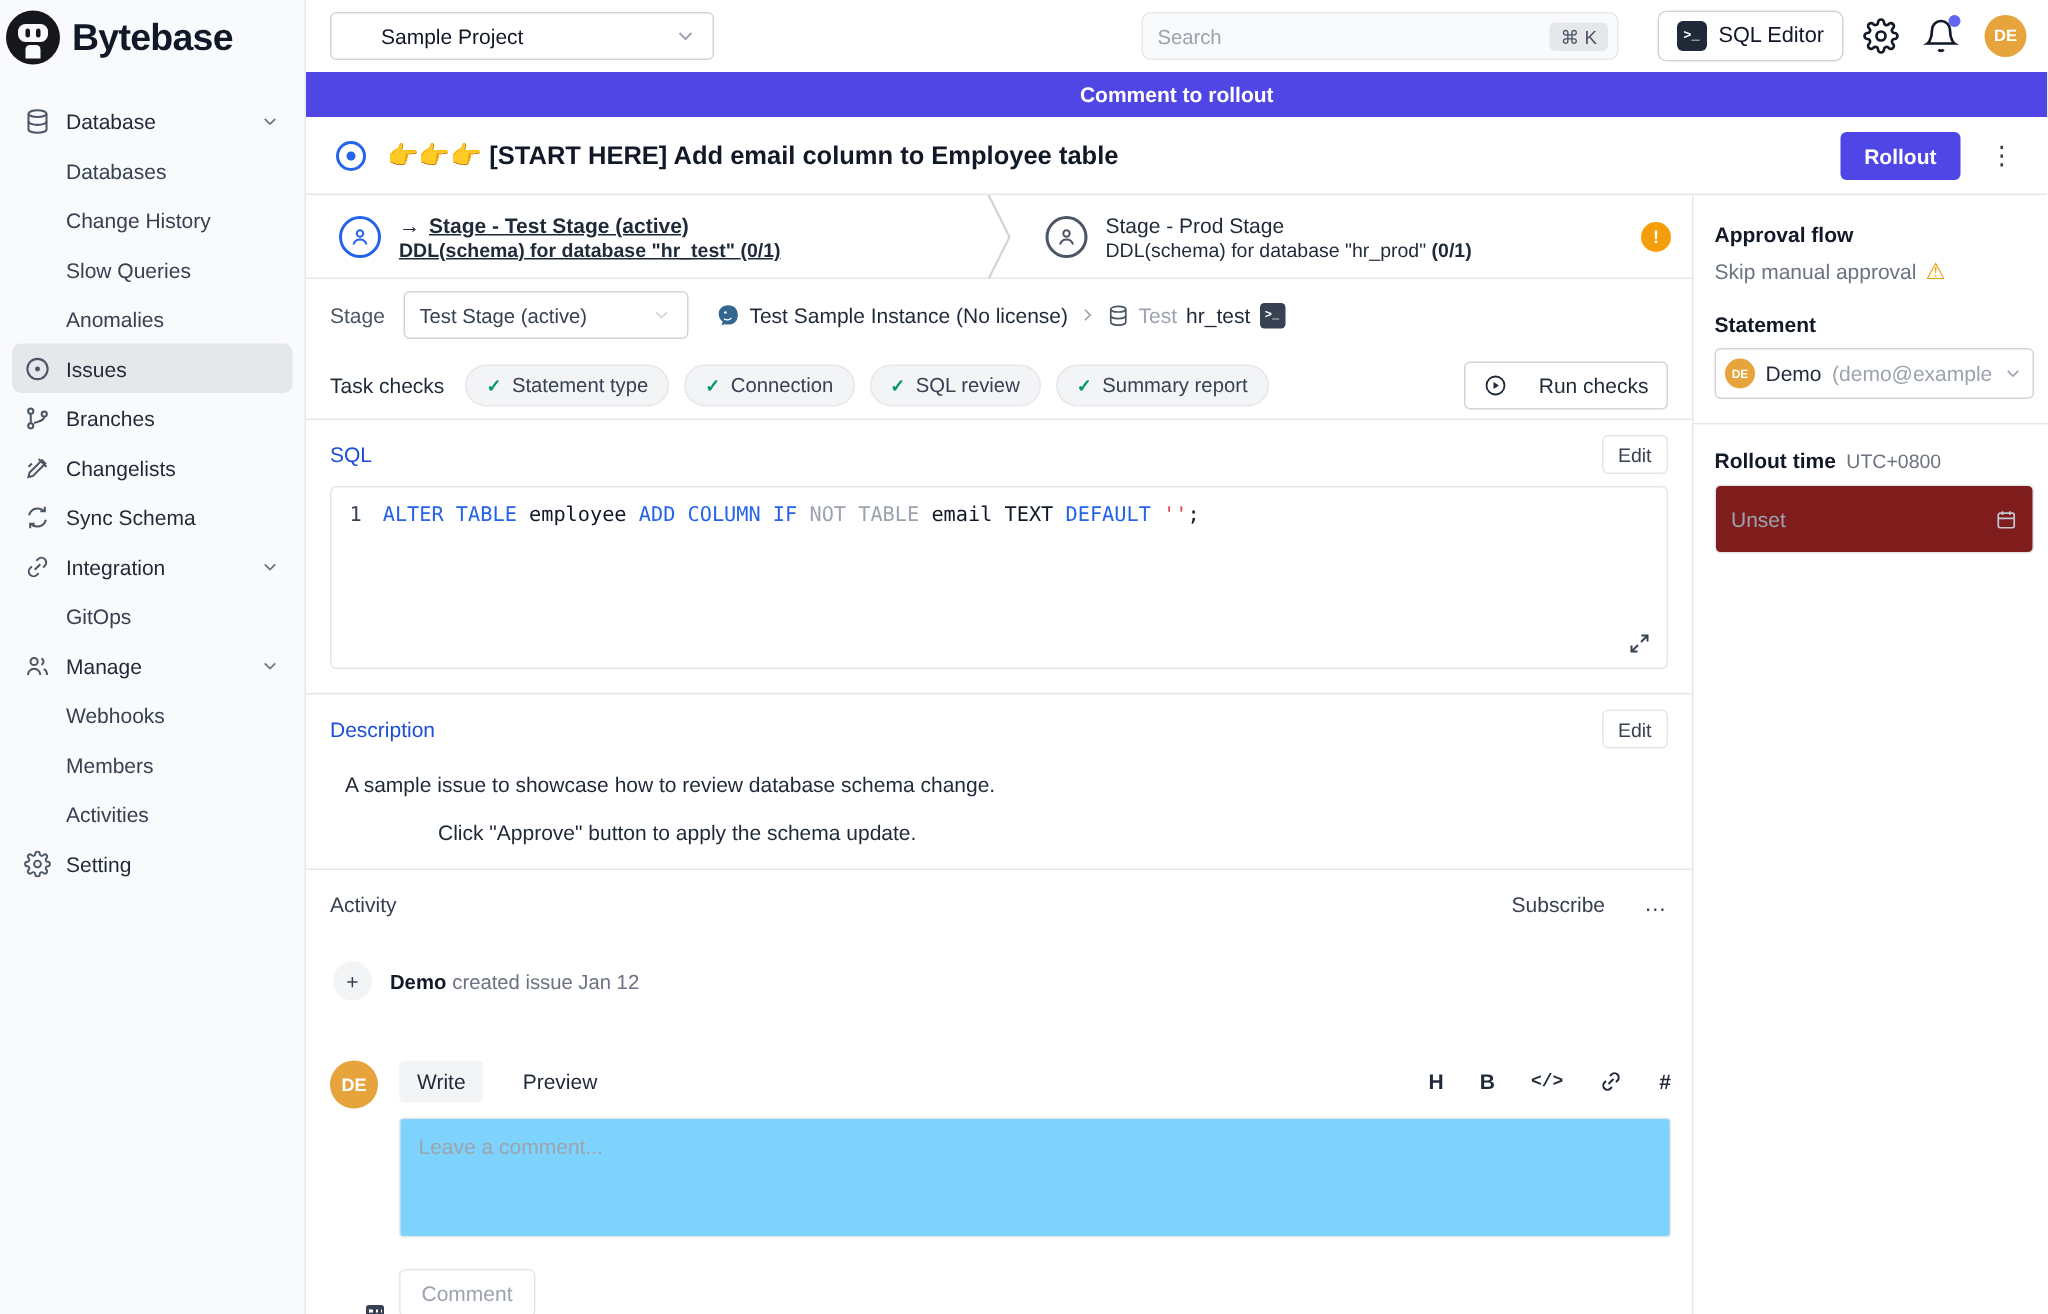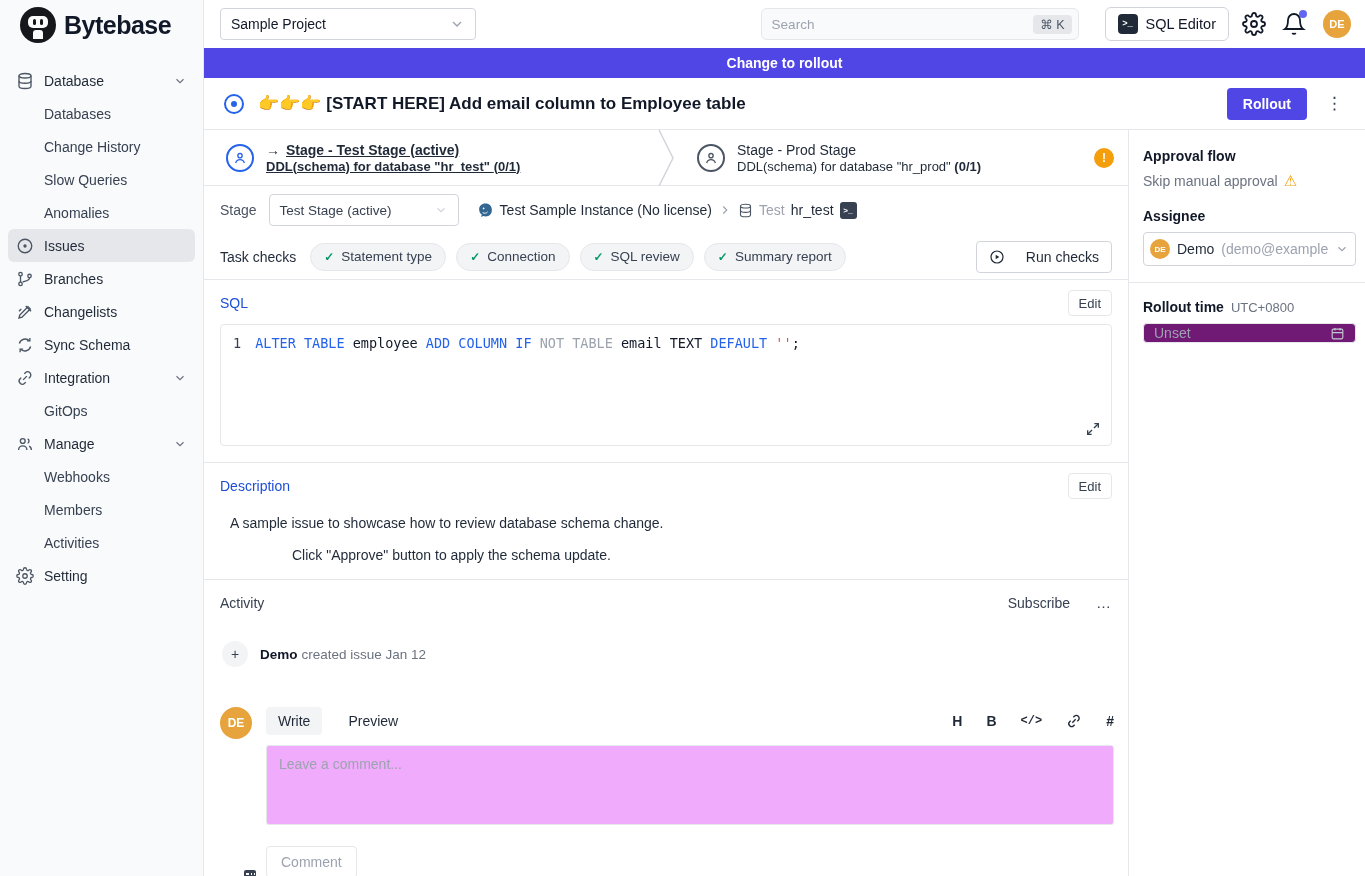--- a/index.html
+++ b/index.html
@@ -1,39 +1,39 @@
 <!DOCTYPE html>
 <html><head>
 <meta charset="utf-8">
 <style>
   * { margin:0; padding:0; box-sizing:border-box; }
   body { font-family:"Liberation Sans", sans-serif; background:#fff; }
   .app { position:relative; width:1365px; height:876px; overflow:hidden; background:#fff; color:#374151; font-size:14px; }
 
   
   .leftcol { position:absolute; left:0; top:0; width:204px; height:876px; background:#F9FAFB; border-right:1px solid #E5E7EB; }
-  .logo { display:flex; align-items:center; gap:8px; padding:8px 20px; height:50px; }
+  .logo { display:flex; align-items:center; gap:8px; padding:8px 4px; height:50px; }
   .logo-mark { width:36px; height:36px; border-radius:50%; background:#16161d; position:relative; flex:0 0 auto; }
   .logo-mark .visor { position:absolute; left:8px; top:9px; width:20px; height:12px; border-radius:5px; background:#F9FAFB; }
   .logo-mark .eye { position:absolute; top:12px; width:3px; height:6px; border-radius:2px; background:#16161d; }
   .logo-mark .eye.l { left:13px; } .logo-mark .eye.r { left:20px; }
   .logo-mark .body { position:absolute; left:13px; top:23px; width:10px; height:9px; border-radius:3px 3px 0 0; background:#F9FAFB; }
   .logo-text { font-size:25px; font-weight:800; color:#111827; letter-spacing:-0.5px; }
   .nav { padding:14px 8px 0 8px; }
   .nav-item { display:flex; align-items:center; gap:10px; height:33px; padding:0 8px; border-radius:6px; color:#1F2937; font-weight:500; cursor:pointer; }
   .nav-item .ni-icon { width:18px; height:18px; display:flex; align-items:center; justify-content:center; flex:0 0 auto; }
   .nav-item.sub { padding-left:36px; font-weight:400; color:#374151; }
   .nav-item.active { background:#E5E7EB; }
   .nav-item .spacer { flex:1; }
   .nav-chevron { color:#6B7280; display:flex; }
 
   
   .topbar { position:absolute; left:204px; top:0; width:1161px; height:48px; background:#fff; display:flex; align-items:center; padding:0 14px 0 16px; }
   .project-select { width:256px; height:32px; border:1px solid #D1D5DB; border-radius:4px; background:#fff; display:flex; align-items:center; padding:0 10px; gap:8px; color:#111827; cursor:pointer; }
-  .project-select .ps-label { flex:1; font-size:14px; }
+  .project-select .ps-label { flex:1; font-size:14px;margin-left:23px; }
   .topbar .grow { flex:1; }
   .searchbox { width:318px; height:32px; background:#F9FAFB; border:1px solid #E5E7EB; border-radius:6px; display:flex; align-items:center; padding:0 6px 0 10px; gap:8px; }
   .searchbox input { flex:1; border:none; outline:none; background:transparent; font-size:13.5px; color:#374151; font-family:inherit; }
   .searchbox input::placeholder { color:#9CA3AF; }
   .kbd { background:#E5E7EB; border-radius:4px; padding:2px 7px; font-size:12.5px; color:#4B5563; white-space:nowrap; }
   .sqleditor-btn { margin-left:26px; height:34px; border:1px solid #D1D5DB; border-radius:6px; background:#fff; display:flex; align-items:center; gap:8px; padding:0 12px; font-size:14.5px; font-weight:500; color:#111827; cursor:pointer; }
   .term-icon { width:20px; height:20px; background:#1F2937; border-radius:4px; color:#fff; font-family:"Liberation Mono", monospace; font-size:9px; font-weight:700; display:flex; align-items:center; justify-content:center; }
   .term-icon::after { content:">_"; }
   .term-icon.mini { width:17px; height:17px; font-size:8px; border-radius:3px; background:#374151; }
   .icon-btn { width:30px; height:30px; display:flex; align-items:center; justify-content:center; cursor:pointer; position:relative; margin-left:10px; }
@@ -122,37 +122,37 @@
   .editor-avatar .avatar { width:32px; height:32px; font-size:12px; }
   .bubble-badge { position:absolute; right:-4px; bottom:-2px; width:12px; height:10px; background:#374151; border-radius:2px; }
   .bubble-badge::after { content:""; position:absolute; left:2px; top:3px; width:8px; height:2px; border-left:2px dotted #fff; border-right:2px dotted #fff; border-bottom:none; background:repeating-linear-gradient(90deg,#fff 0 1px,transparent 1px 3px); }
   .editor-main { flex:1; }
   .editor-tabs { display:flex; align-items:center; gap:14px; }
   .etab { padding:6px 12px; border-radius:4px; color:#1F2937; cursor:pointer; }
   .etab.on { background:#F3F4F6; }
   .fmt-toolbar { margin-left:auto; display:flex; align-items:center; gap:24px; color:#1F2937; }
   .fmt { font-weight:700; font-size:14px; cursor:pointer; display:flex; align-items:center; }
   .fmt.code-g { font-family:"Liberation Mono", monospace; font-size:12px; }
-  .comment-box { margin-top:10px; height:80px; width:848px; background:#f0abfc; border:1px solid #E5E7EB; border-radius:3px; padding:10px 12px; font-family:inherit; font-size:14px; color:#374151; resize:none; outline:none; }
+  .comment-box { margin-top:10px; height:80px; width:848px; background:#7dd3fc; border:1px solid #E5E7EB; border-radius:3px; padding:10px 12px; font-family:inherit; font-size:14px; color:#374151; resize:none; outline:none; }
   .comment-box::placeholder { color:#9CA3AF; }
   .comment-btn { margin-top:18px; height:32px; padding:0 14px; border:1px solid #E5E7EB; border-radius:4px; background:#fff; color:#9CA3AF; font-size:14px; font-family:inherit; cursor:pointer; }
 
   
   .rp-h { font-weight:700; color:#111827; font-size:14px; }
   .rp-sub { margin-top:8px; color:#6B7280; display:flex; align-items:center; gap:6px; }
   .warn-tri { color:#F59E0B; font-size:15px; }
   .rp-block { margin-top:18px; }
   .assignee-select { margin-top:8px; height:34px; border:1px solid #D1D5DB; border-radius:4px; display:flex; align-items:center; gap:7px; padding:0 6px; cursor:pointer; overflow:hidden; }
   .assignee-select .avatar { width:20px; height:20px; font-size:8px; flex:0 0 auto; }
   .assignee-select .nm { color:#1F2937; white-space:nowrap; }
   .assignee-select .em { color:#9CA3AF; white-space:nowrap; overflow:hidden; flex:1; }
   .rp-divider { border-top:1px solid #E5E7EB; margin:16px -14px 0 -14px; }
   .rp-time-head { margin-top:16px; display:flex; align-items:baseline; gap:7px; }
   .rp-tz { color:#6B7280; font-size:13px; font-weight:400; }
-  .unset-input { margin-top:8px; height:20px; border:1px solid #E5E7EB; border-radius:4px; display:flex; align-items:center; padding:0 10px; color:#9CA3AF; background:#701a75; }
+  .unset-input { margin-top:8px; height:46px; border:1px solid #E5E7EB; border-radius:4px; display:flex; align-items:center; padding:0 10px; color:#9CA3AF; background:#7f1d1d; }
   .unset-input .cal { margin-left:auto; display:flex; }
 
   svg.ic { display:block; }
 </style>
 </head>
 <body>
 
 <div class="app">
 
   <div class="leftcol">
@@ -319,21 +319,21 @@
       <svg class="ic" width="24" height="24" viewBox="0 0 24 24" fill="none" stroke="#111827" stroke-width="1.8">
           <path d="M18 8a6 6 0 1 0-12 0c0 7-3 9-3 9h18s-3-2-3-9"></path>
           <path d="M13.7 21a2 2 0 0 1-3.4 0"></path>
         </svg>
       <span class="notif-dot"></span>
     </div>
     <div class="avatar">DE</div>
   </div>
 
   <div class="banner">
-    <span>Change to rollout</span>
+    <span>Comment to rollout</span>
   </div>
 
   <div class="titlerow">
     <span class="status-icon"></span>
     <span class="issue-title">👉👉👉 [START HERE] Add email column to Employee table</span>
     <button class="rollout-btn">Rollout</button>
     <span class="kebab">⋮</span>
   </div>
 
   <div class="content">
@@ -502,21 +502,21 @@
 
     </div>
 
     <div class="rightpanel">
       <div class="rp-h">Approval flow</div>
       <div class="rp-sub">
         <span>Skip manual approval</span>
         <span class="warn-tri">⚠</span>
       </div>
       <div class="rp-block">
-        <div class="rp-h">Assignee</div>
+        <div class="rp-h">Statement</div>
         <div class="assignee-select">
           <span class="avatar">DE</span>
           <span class="nm">Demo</span>
           <span class="em">(demo@example</span>
           <svg class="ic" width="14" height="14" viewBox="0 0 24 24" fill="none" stroke="#9CA3AF" stroke-width="2" style="flex:0 0 auto">
               <path d="M6 9l6 6 6-6"></path>
             </svg>
         </div>
       </div>
       <div class="rp-divider"></div>

